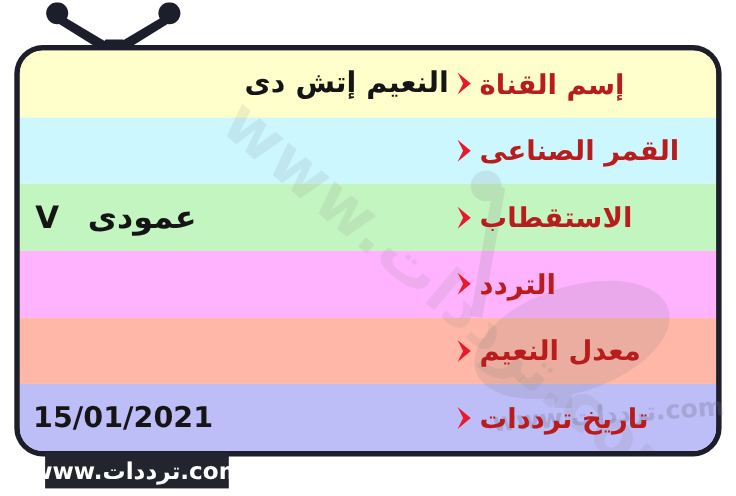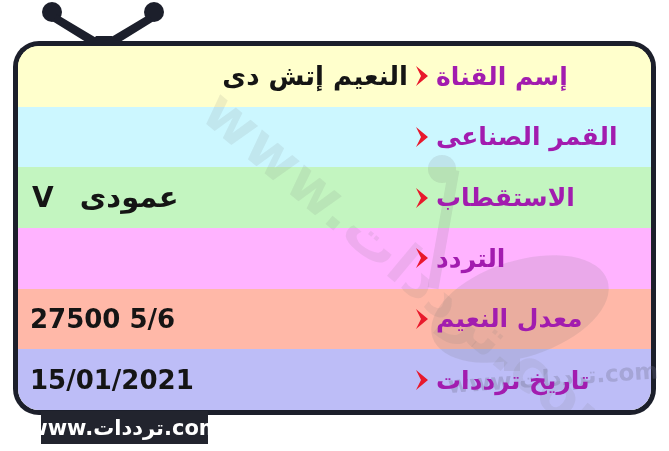--- a/index.html
+++ b/index.html
@@ -68,21 +68,21 @@
 
   .row-label {
     width: 215px;
     flex: 0 0 215px;
     text-align: left;
     padding-left: 0px;
     padding-right: 14px;
     box-sizing: border-box;
     font-size: 25px;
     font-weight: bold;
-    color: #a21caf;
+    color: #b91c1c;
     direction: rtl;
     white-space: nowrap;
     line-height: 1;
     position: relative;
     z-index: 3;
   }
   .chevron {
     flex: 0 0 28px;
     width: 28px;
     height: 30px;
@@ -244,21 +244,20 @@
         </div>
       </div>
 
       <div class="row" style="background:#ffb8a8">
         <div class="row-label">معدل النعيم</div>
         <div class="chevron">
           <svg viewBox="0 0 28 30" xmlns="http://www.w3.org/2000/svg">
             <path d="M8 5 L20 15 L8 25 L13 15 Z" fill="#e8192c"></path>
           </svg>
         </div>
-        <div class="row-value">27500 5/6</div>
       </div>
 
       <div class="row" style="background:#bdbdf7">
         <div class="row-label">تاريخ ترددات</div>
         <div class="chevron">
           <svg viewBox="0 0 28 30" xmlns="http://www.w3.org/2000/svg">
             <path d="M8 5 L20 15 L8 25 L13 15 Z" fill="#e8192c"></path>
           </svg>
         </div>
         <div class="row-value">15/01/2021</div>

